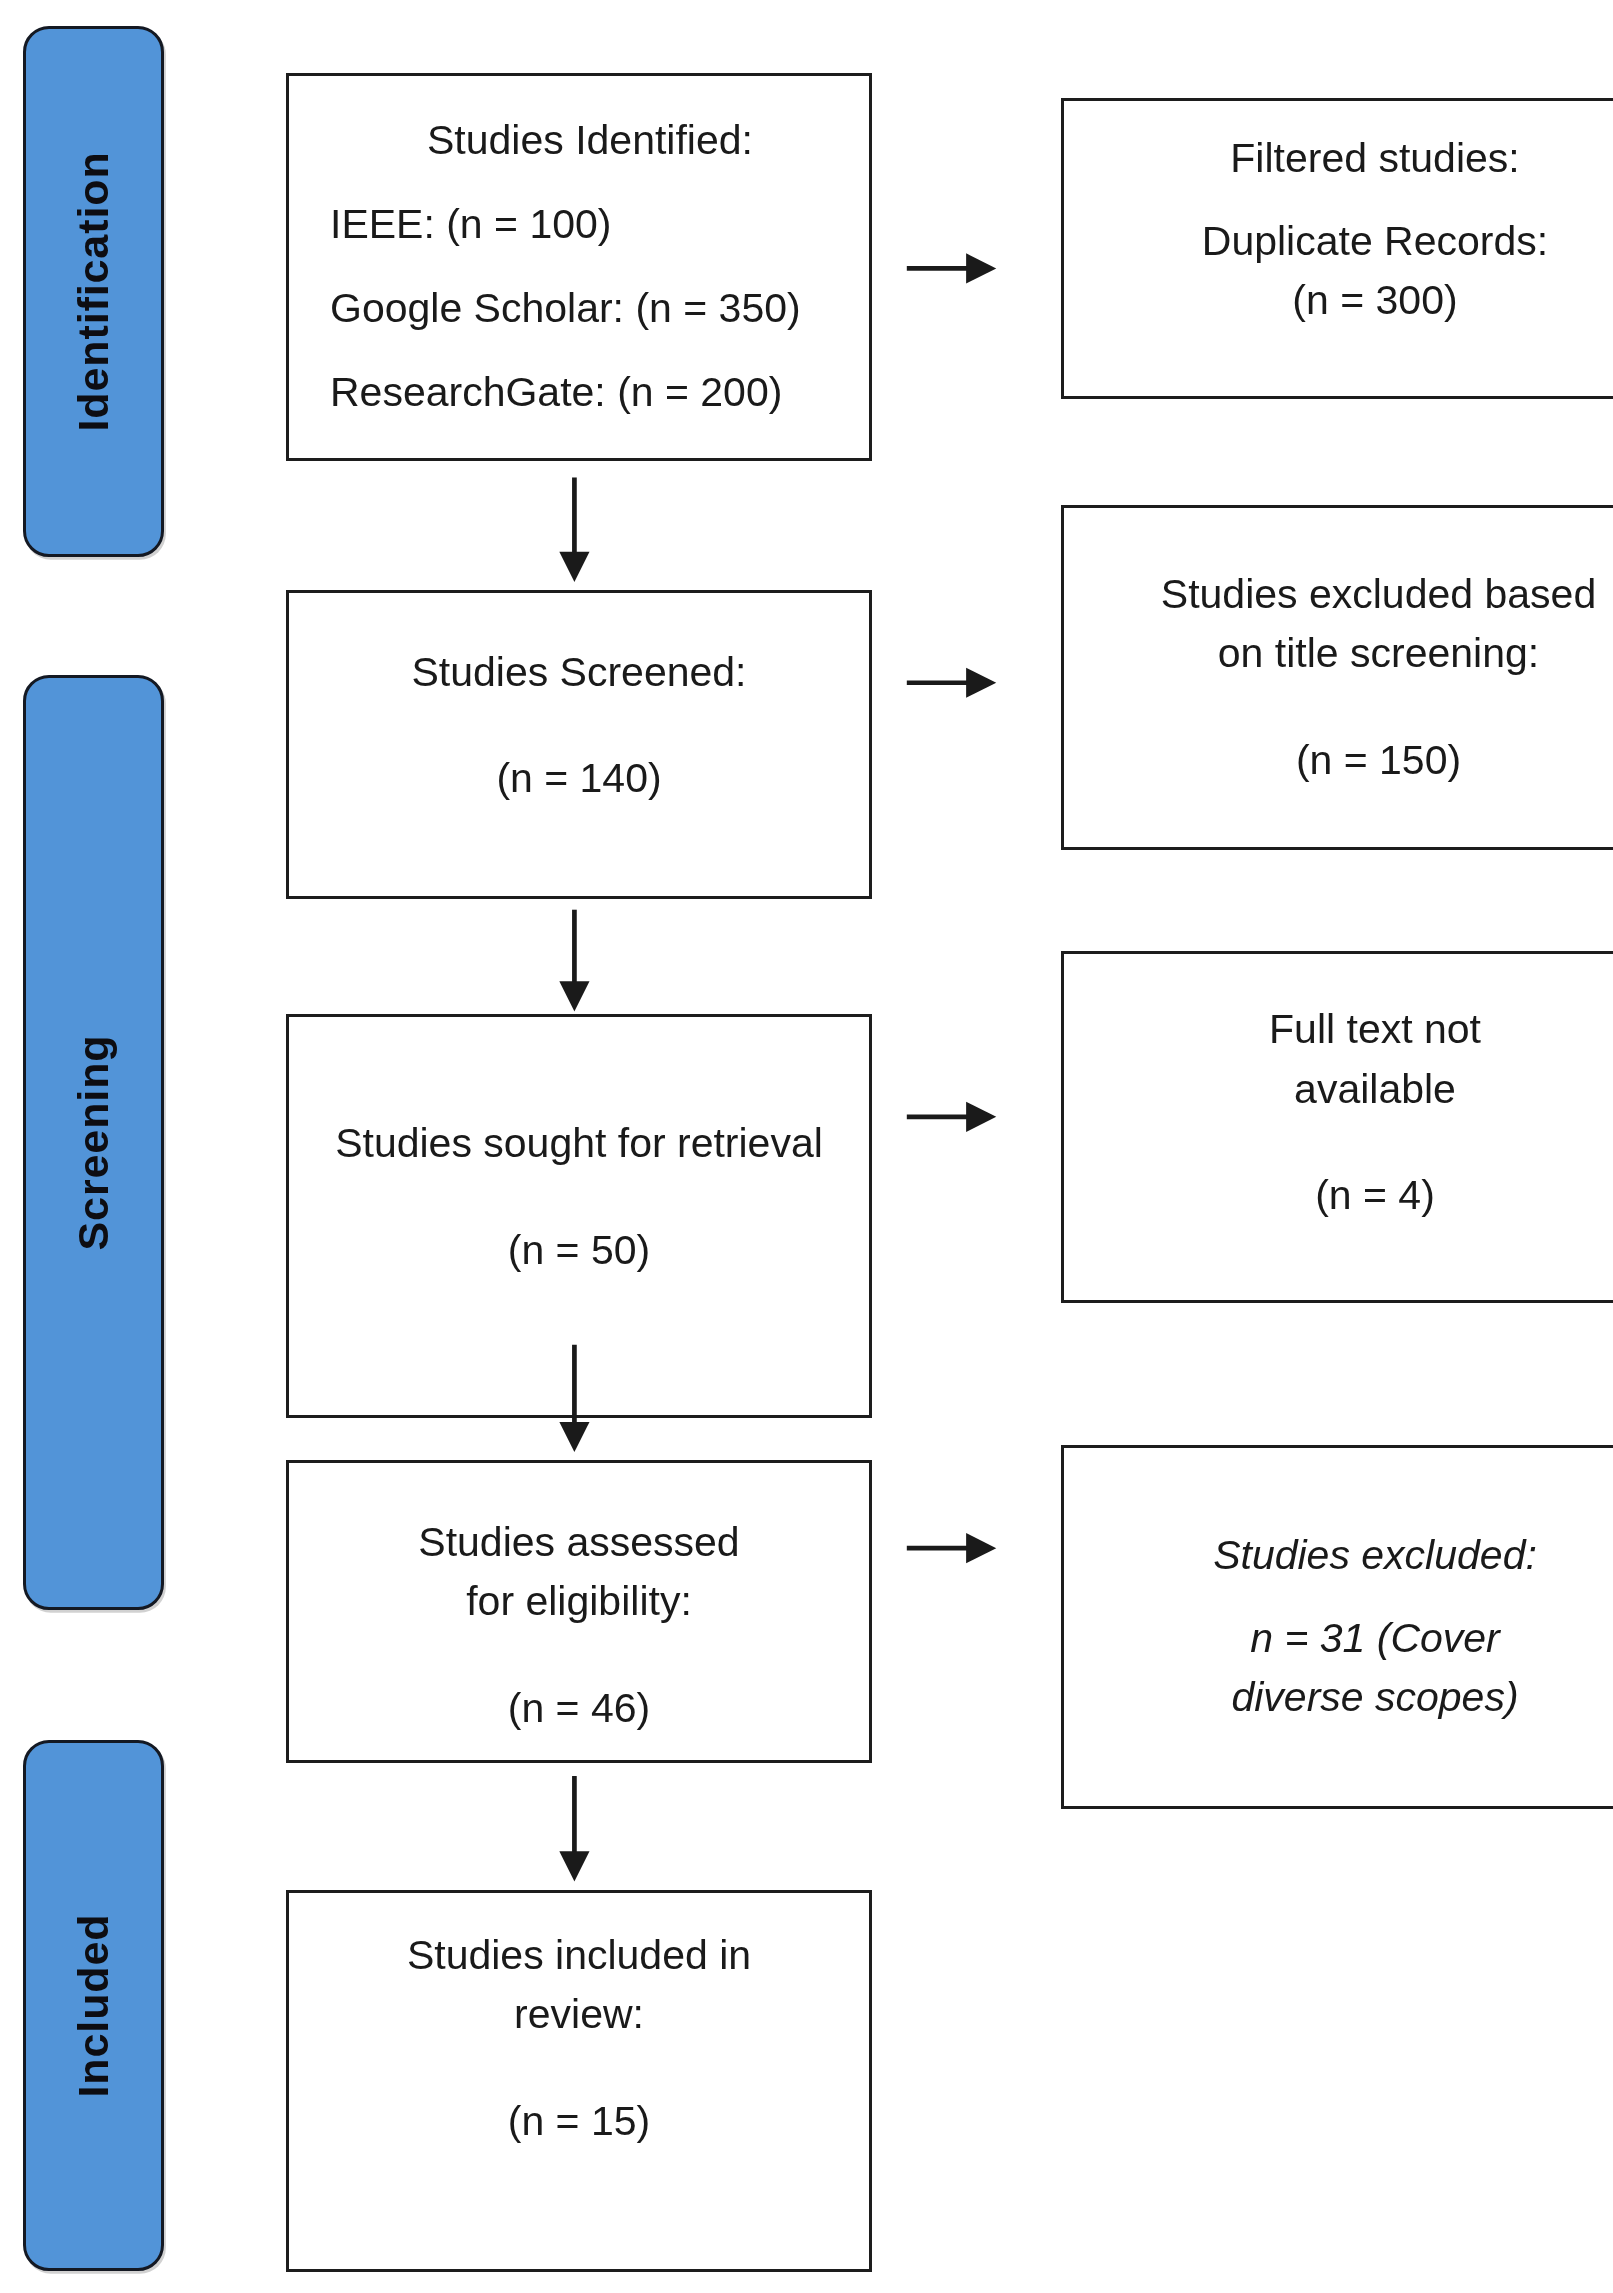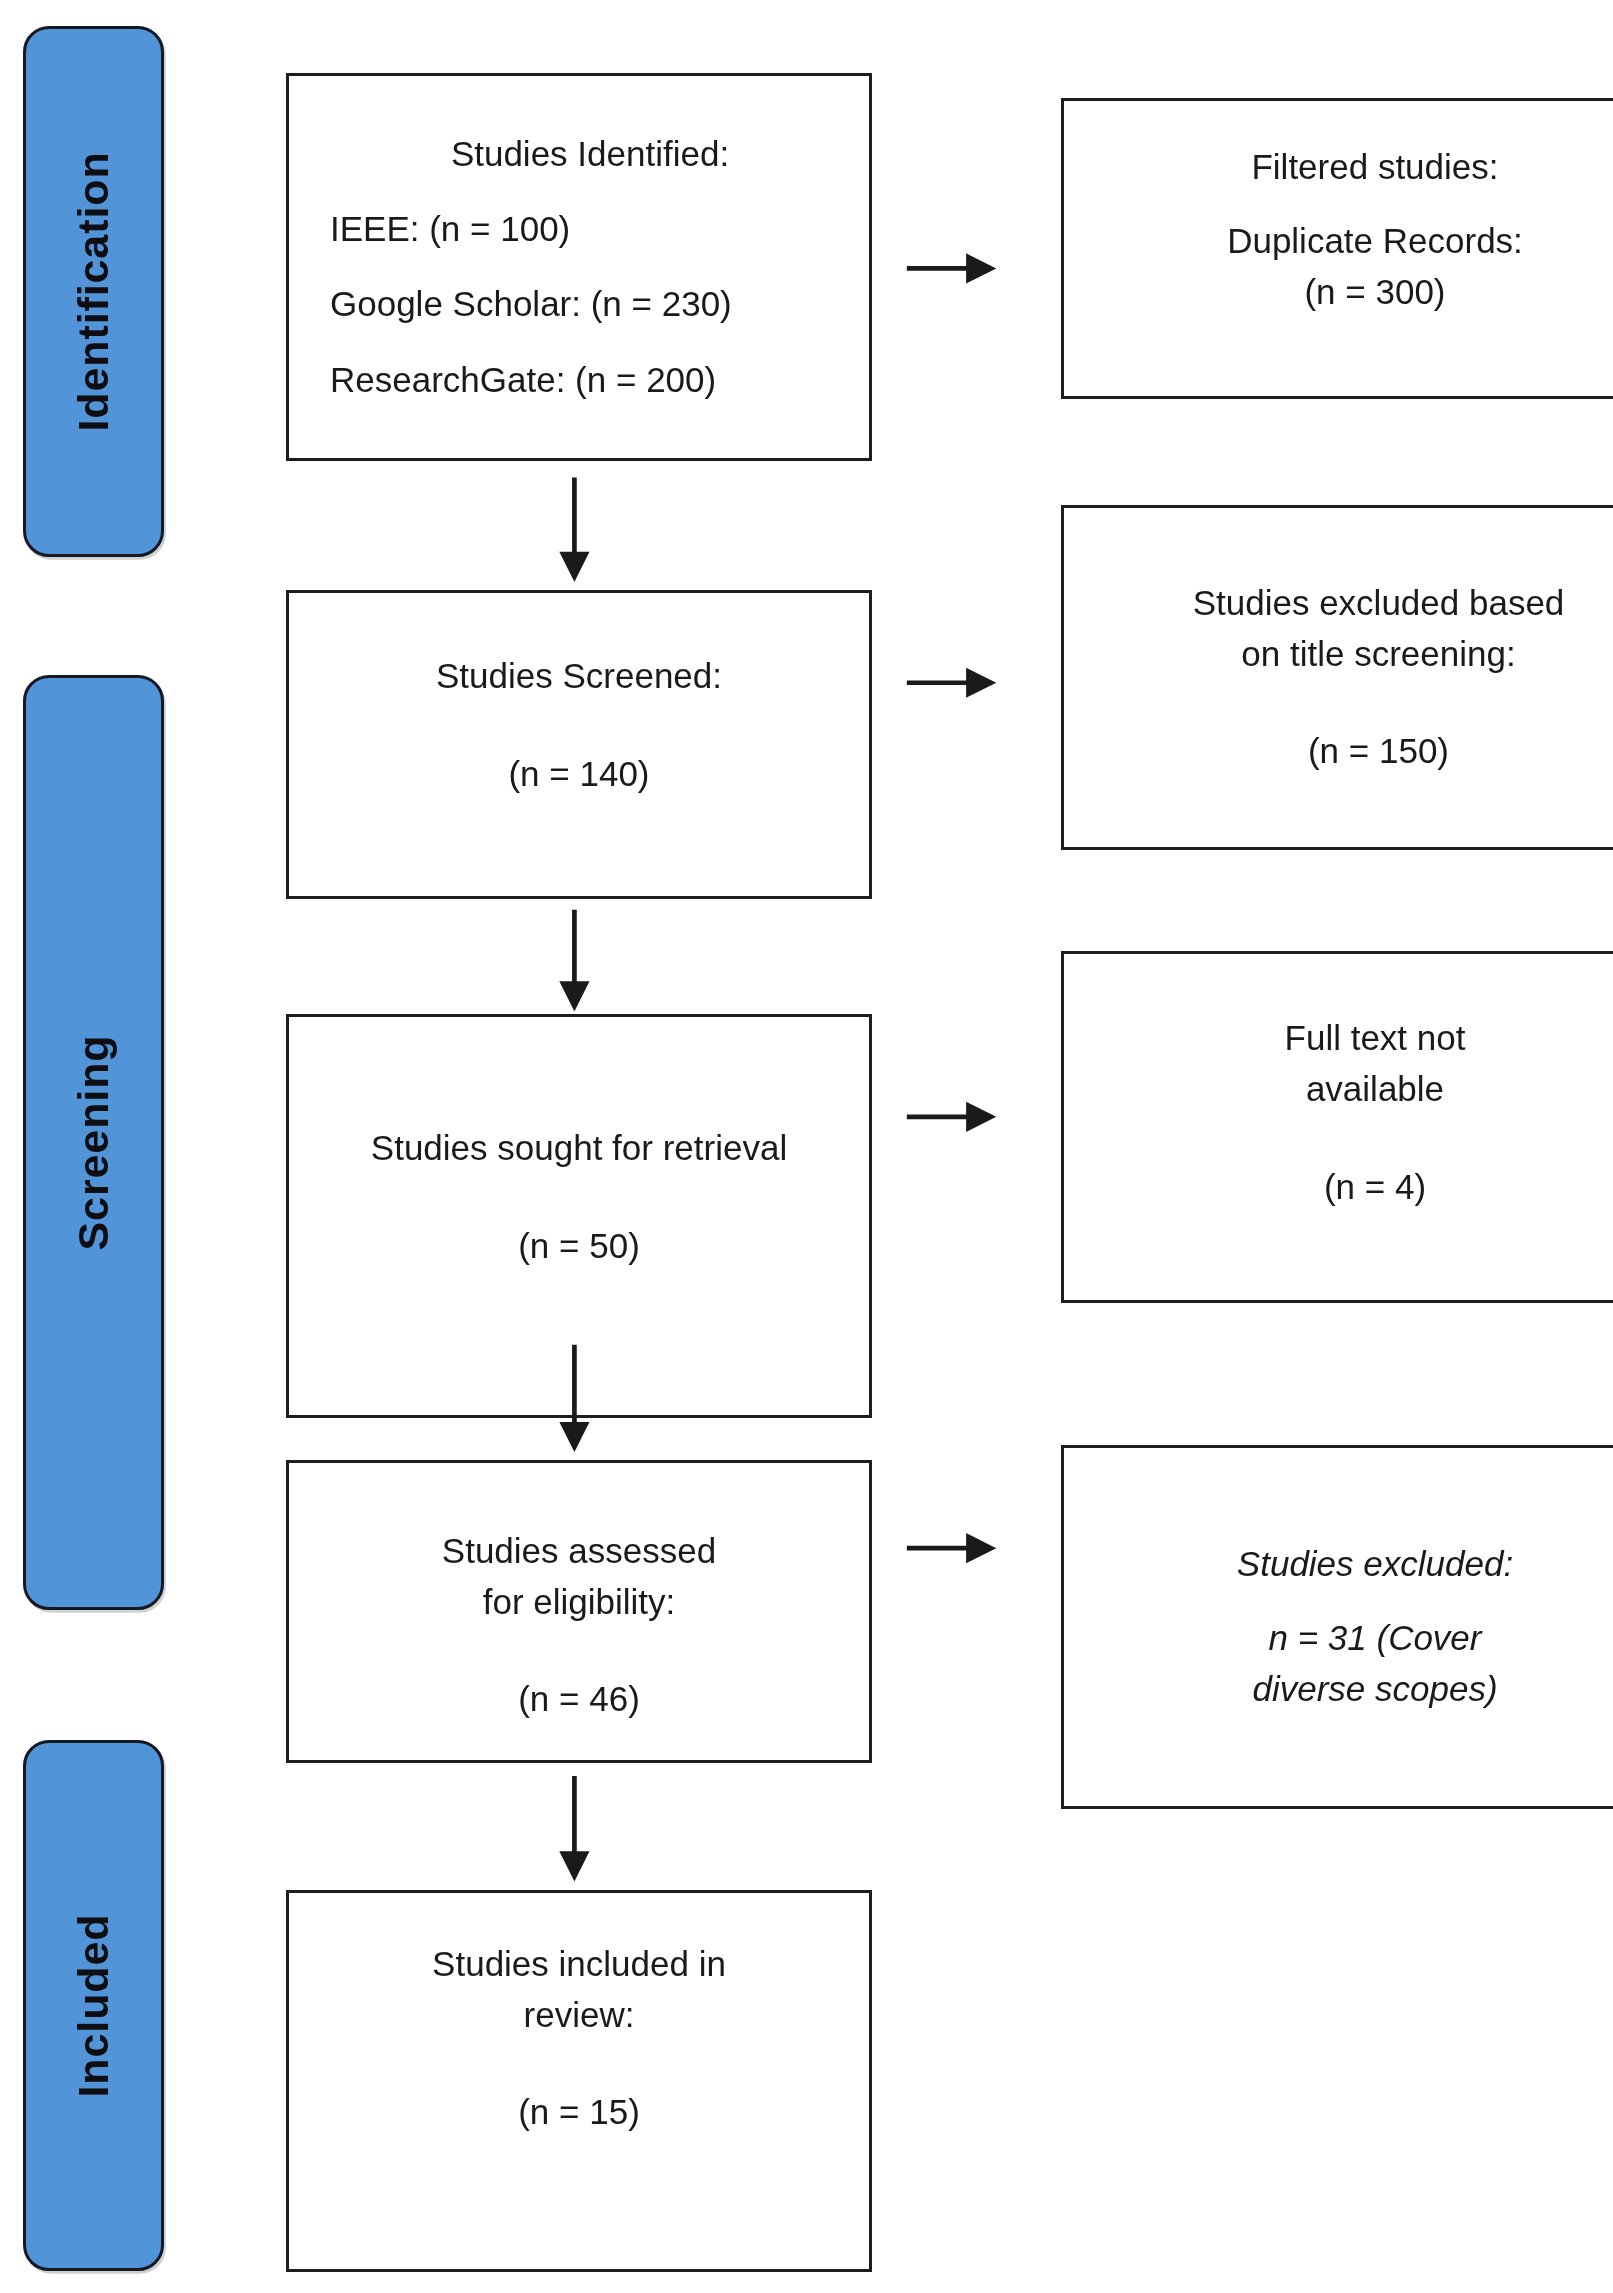--- a/index.html
+++ b/index.html
@@ -43,21 +43,21 @@
   .fbox {
     position: absolute;
     background: #ffffff;
     border: 3.8px solid #1d1d1d;
     box-sizing: border-box;
     display: flex;
     flex-direction: column;
     align-items: center;
     justify-content: center;
     text-align: center;
-    font-size: 35px;
+    font-size: 41px;
     line-height: 1.45;
   }
   .mid   { left: 286px;  width: 586px; }
   .right { left: 1061px; width: 628px; }
 
   .m1 { top: 73px;   height: 388px; }
   .m2 { top: 590px;  height: 309px; padding-bottom: 38px; }
   .m3 { top: 1014px; height: 404px; padding-bottom: 38px; }
   .m4 { top: 1460px; height: 303px; padding-top: 28px; }
   .m5 { top: 1890px; height: 382px; padding-bottom: 85px; }
@@ -98,21 +98,21 @@
   <div class="side-label lbl-screening">
     <span>Screening</span>
   </div>
   <div class="side-label lbl-included">
     <span>Included</span>
   </div>
 
   <div class="fbox mid m1">
     <div class="box-title">Studies Identified:</div>
     <div class="src-line">IEEE: (n = 100)</div>
-    <div class="src-line">Google Scholar: (n = 230)</div>
+    <div class="src-line">Google Scholar: (n = 350)</div>
     <div class="src-line">ResearchGate: (n = 200)</div>
   </div>
 
   <div class="fbox mid m2">
     <div class="box-title">Studies Screened:</div>
     <div class="box-value val-gap">(n = 140)</div>
   </div>
 
   <div class="fbox mid m3">
     <div class="box-title">Studies sought for retrieval</div>

